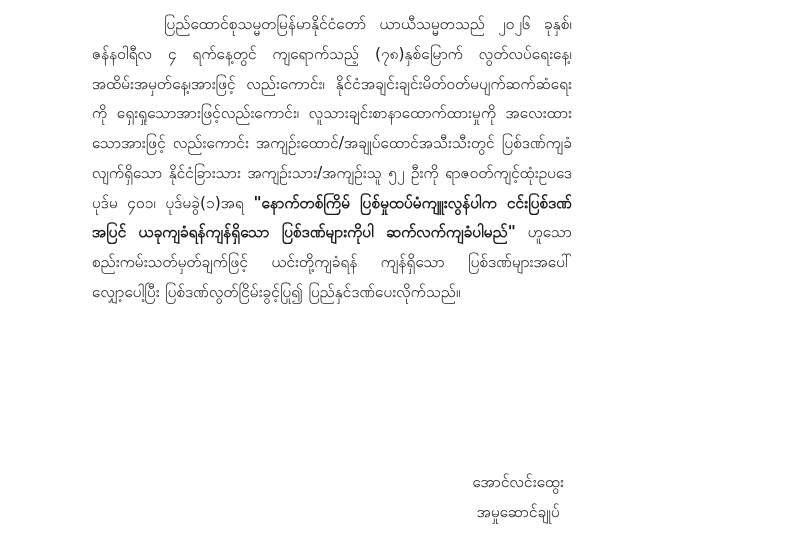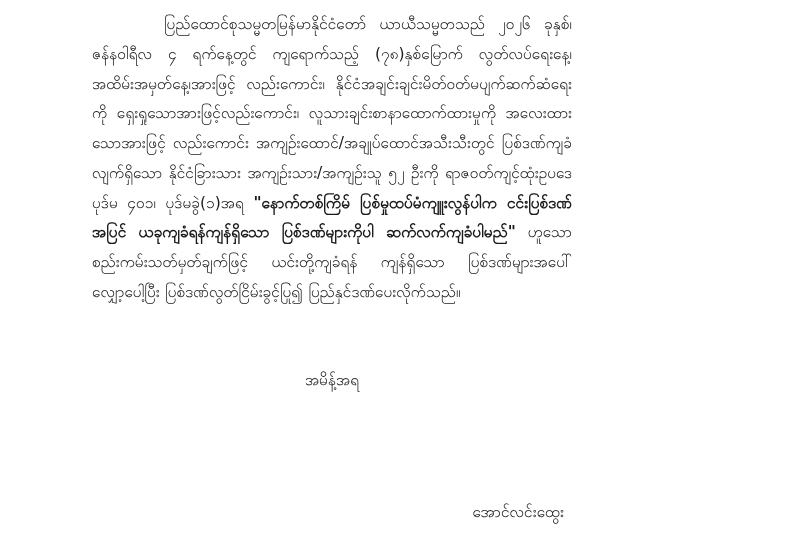--- a/index.html
+++ b/index.html
@@ -62,21 +62,19 @@
 </style>
 </head>
 <body>
 
 <div class="page">
 
   <div class="doc-body">
     <p class="para"><span>ပြည်ထောင်စုသမ္မတမြန်မာနိုင်ငံတော် ယာယီသမ္မတသည် ၂၀၂၆ ခုနှစ်၊ ဇန်နဝါရီလ ၄ ရက်နေ့တွင် ကျရောက်သည့် (၇၈)နှစ်မြောက် လွတ်လပ်ရေးနေ့၊အထိမ်းအမှတ်နေ့၊အားဖြင့် လည်းကောင်း၊ နိုင်ငံအချင်းချင်းမိတ်ဝတ်မပျက်ဆက်ဆံရေးကို ရှေးရှုသောအားဖြင့်လည်းကောင်း၊ လူသားချင်းစာနာထောက်ထားမှုကို အလေးထားသောအားဖြင့် လည်းကောင်း အကျဉ်းထောင်/အချုပ်ထောင်အသီးသီးတွင် ပြစ်ဒဏ်ကျခံလျက်ရှိသော နိုင်ငံခြားသား အကျဉ်းသား/အကျဉ်းသူ ၅၂ ဦးကို ရာဇဝတ်ကျင့်ထုံးဥပဒေ ပုဒ်မ ၄၀၁၊ ပုဒ်မခွဲ(၁)အရ </span><span class="bold">"နောက်တစ်ကြိမ် ပြစ်မှုထပ်မံကျူးလွန်ပါက ငင်းပြစ်ဒဏ်အပြင် ယခုကျခံရန်ကျန်ရှိသော ပြစ်ဒဏ်များကိုပါ ဆက်လက်ကျခံပါမည်"</span><span> ဟူသော စည်းကမ်းသတ်မှတ်ချက်ဖြင့် ယင်းတို့ကျခံရန် ကျန်ရှိသော ပြစ်ဒဏ်များအပေါ် လျှော့ပေါ့ပြီး ပြစ်ဒဏ်လွတ်ငြိမ်းခွင့်ပြု၍ ပြည်နှင်ဒဏ်ပေးလိုက်သည်။</span></p>
   </div>
 
-  <div class="signature-block">
-    <div class="sig-authority">အမိန့်အရ</div>
-  </div>
 
   <div class="closing-block">
     <span class="closing-name">အောင်လင်းထွေး</span>
+    <span class="closing-title">အမှုဆောင်ချုပ်</span>
   </div>
 
 </div>
 
 </body></html>

